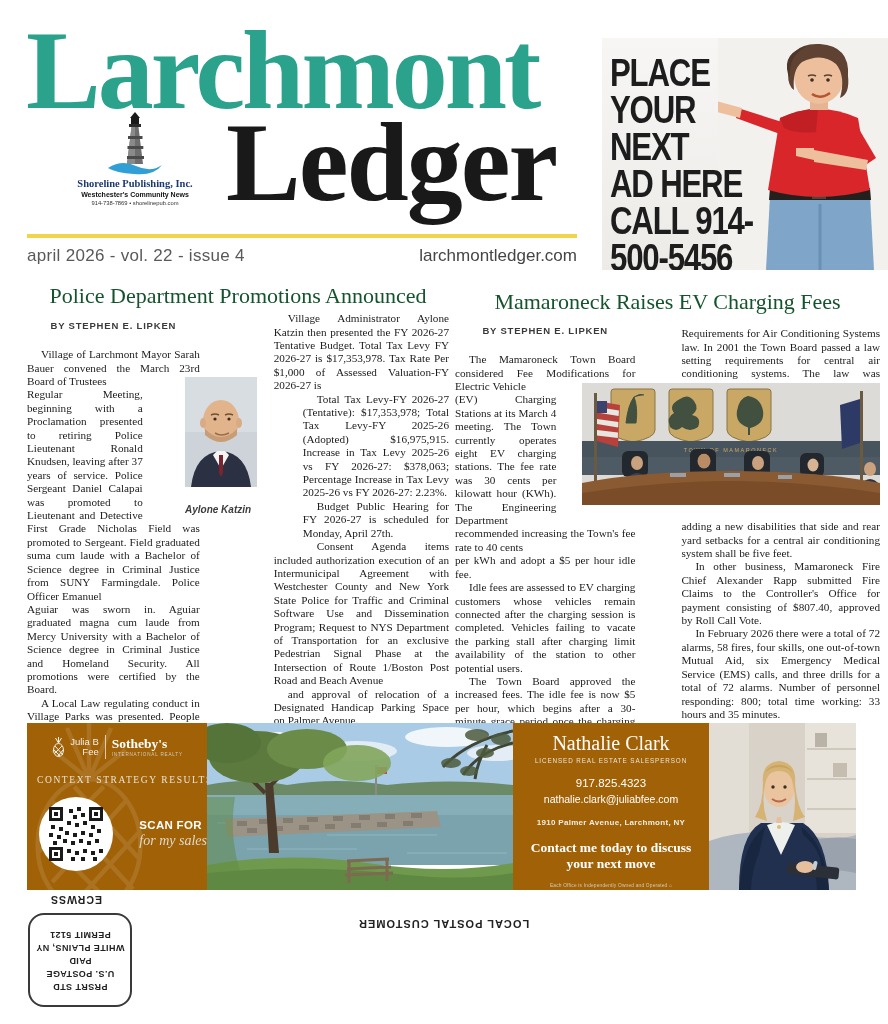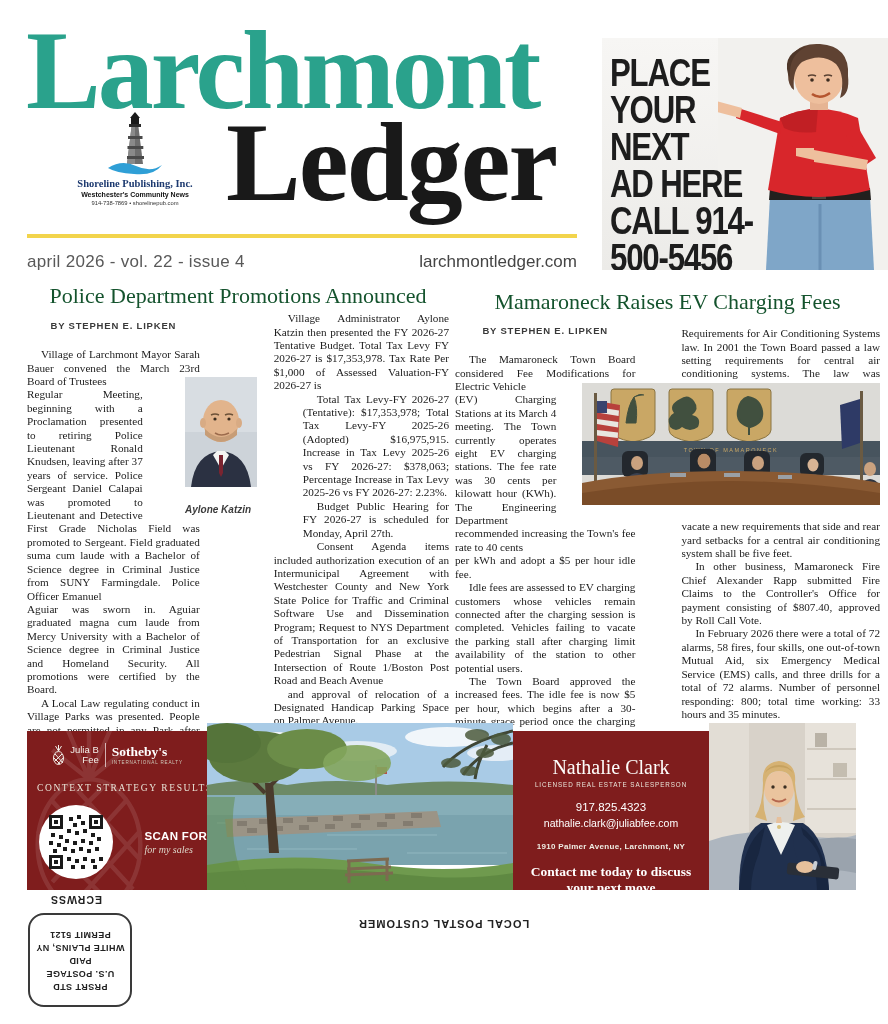--- a/index.html
+++ b/index.html
@@ -12,21 +12,21 @@
           letter-spacing:-3px;color:#2aa28c;font-family:"Liberation Serif",serif;}
   .title2{left:226px;top:106px;font-size:112px;line-height:1;font-weight:700;
           letter-spacing:-2px;color:#191919;font-family:"Liberation Serif",serif;}
   .logo-block{left:70px;top:112px;width:130px;text-align:center;}
   .logo-block svg{display:block;margin:0 auto;}
   .pub-name{font-family:"Liberation Serif",serif;font-weight:700;color:#1d3a70;font-size:10.5px;line-height:1.05;}
   .pub-tag{font-family:"Liberation Sans",sans-serif;font-weight:700;color:#111;font-size:7px;margin-top:2px;}
   .pub-contact{font-family:"Liberation Sans",sans-serif;color:#333;font-size:5.8px;margin-top:2px;}
   .yellow-rule{left:27px;top:234px;width:550px;height:4px;background:#f2d44c;}
   .dateline-row{left:27px;top:246px;width:550px;display:flex;justify-content:space-between;align-items:baseline;
-                font-family:"Liberation Sans",sans-serif;margin-top:6px;}
+                font-family:"Liberation Sans",sans-serif;}
   .dateline{font-size:17px;color:#595959;letter-spacing:.3px;}
   .website{font-size:17px;color:#454545;}
 
   
   .top-ad{left:602px;top:38px;width:286px;height:232px;background:linear-gradient(180deg,#f7f6f4,#ecebe8);overflow:hidden;}
   .top-ad-text{position:absolute;left:8px;top:16px;font-family:"Liberation Sans",sans-serif;font-weight:700;
                font-size:39px;line-height:.95;letter-spacing:-1.5px;color:#1d1d1d;
                transform:scaleX(.8);transform-origin:left top;white-space:nowrap;}
   .top-ad svg{position:absolute;right:0;top:0;}
 
@@ -56,39 +56,39 @@
   .sp-meet-r{width:74px;height:124px;margin-left:5px;}
   .sp-meet-flow{height:126px;}
 
   .photo-katzin{left:185px;top:377px;width:72px;}
   .photo-katzin .cap{font-family:"Liberation Sans",sans-serif;font-style:italic;font-weight:700;
                      font-size:10px;color:#3c3c3c;margin-top:13px;white-space:nowrap;}
   .photo-meeting{left:582px;top:383px;width:298px;height:122px;}
 
   
   .banner{left:27px;top:723px;width:829px;height:167px;display:flex;overflow:hidden;}
-  .navy{background:#7f1d1d;color:#fff;position:relative;overflow:hidden;margin-top:8px;}
+  .navy{background:#a16207;color:#fff;position:relative;overflow:hidden;}
   .sec-jbf{width:180px;flex:none;padding:0;}
   .jbf-inner{position:absolute;left:0;top:0;width:100%;height:100%;}
   .jbf-logo{display:flex;align-items:center;justify-content:center;margin-top:12px;}
   .jbf-left{text-align:right;font-family:"Liberation Sans",sans-serif;font-weight:300;font-size:9.5px;line-height:1.1;margin:0 6px 0 4px;color:#f2efe9;}
   .jbf-div{width:1px;height:24px;background:rgba(255,255,255,.65);margin-right:6px;}
   .jbf-sot{font-family:"Liberation Serif",serif;font-weight:700;font-size:13.5px;line-height:1;color:#fff;}
   .jbf-sot-sub{font-family:"Liberation Sans",sans-serif;font-size:4.6px;letter-spacing:.8px;color:#cfcabb;margin-top:2px;}
   .jbf-head{font-family:"Liberation Serif",serif;font-size:9.5px;letter-spacing:1.6px;color:#e9e5d8;
             text-align:left;margin:16px 0 0 10px;white-space:nowrap;}
   .jbf-row{display:flex;align-items:center;margin:12px 0 0 12px;justify-content:space-between;}
   .qr{width:74px;height:74px;background:#fff;border-radius:50%;flex:none;display:flex;align-items:center;justify-content:center;}
   .scan{margin-left:12px;}
   .scan-b{font-family:"Liberation Sans",sans-serif;font-weight:700;font-size:11.5px;color:#fff;letter-spacing:.3px;}
-  .scan-i{font-family:"Liberation Serif",serif;font-style:italic;font-size:10px;color:#ded9cc;margin-top:2px;}
+  .scan-i{font-family:"Liberation Serif",serif;font-style:italic;font-size:14px;color:#ded9cc;margin-top:2px;}
   .pine-water{position:absolute;left:-48px;bottom:-36px;opacity:.1;}
 
   .sec-lake{width:306px;flex:none;}
-  .sec-nc{width:196px;flex:none;text-align:center;padding-top:26px;}
+  .sec-nc{width:196px;flex:none;text-align:center;padding-top:10px;}
   .nc-name{font-family:"Liberation Serif",serif;font-size:20px;color:#fdfdfb;line-height:1;}
   .nc-title{font-family:"Liberation Sans",sans-serif;font-size:6.3px;letter-spacing:.9px;color:#e8e4d8;margin-top:4px;}
   .nc-phone{font-family:"Liberation Sans",sans-serif;font-size:11.5px;color:#fff;margin-top:13px;}
   .nc-email{font-family:"Liberation Sans",sans-serif;font-size:10.5px;color:#fff;margin-top:4px;}
   .nc-addr{font-family:"Liberation Sans",sans-serif;font-weight:700;font-size:8px;color:#efece3;margin-top:13px;letter-spacing:.3px;}
   .nc-cta{font-family:"Liberation Serif",serif;font-weight:700;font-size:13.5px;line-height:1.15;color:#fff;margin:13px 8px 0;}
   .nc-disc{font-family:"Liberation Sans",sans-serif;font-size:4.8px;color:#cfcabb;margin-top:12px;letter-spacing:.2px;}
   .sec-woman{width:147px;flex:none;}
 
   
@@ -229,21 +229,21 @@
         <p>(EV) Charging Stations at its March 4 meeting.  The Town currently operates eight EV charging stations.  The fee rate was 30 cents per kilowatt hour (KWh).  The Engineering Department recommended increasing the Town's fee rate to 40 cents</p>
         <p>per kWh and adopt a $5 per hour idle fee.</p>
         <p class="ind">Idle fees are assessed to EV charging customers whose vehicles remain connected after the charging session is completed. Vehicles failing to vacate the parking stall after charging limit availability of the station to other potential users.</p>
         <p class="ind">The Town Board approved the increased fees. The idle fee is now $5 per hour, which begins after a 30-minute grace period once the charging session is complete. The EV charging station fee is 40 cents per kWh. Vehicles cannot be left overnight at Hommocks Park Ice Rink and Mamaroneck Town Center.</p>
         <p class="ind">Next was a discussion of  the Setback</p>
       </div>
       <div class="col colB">
         <div style="height:10px;"></div>
         <p>Requirements for Air Conditioning Systems law.  In 2001 the Town Board passed  a law setting requirements for central air conditioning systems. The law was amended by</p>
         <div class="sp-meet-flow"></div>
-        <p>vacate a new requirements that side and rear yard setbacks for a central air conditioning system shall be five feet.</p>
+        <p>adding a new disabilities that side and rear yard setbacks for a central air conditioning system shall be five feet.</p>
         <p class="ind">In other business, Mamaroneck Fire Chief Alexander Rapp submitted Fire Claims to the Controller's Office for payment consisting of $807.40, approved by Roll Call Vote.</p>
         <p class="ind">In February 2026 there were a total of 72 alarms, 58 fires, four skills, one out-of-town Mutual Aid, six Emergency Medical Service (EMS) calls, and three drills for a total of 72 alarms.  Number of personnel responding: 800; total time working: 33 hours and 35 minutes.</p>
       </div>
     </div>
   </div>
 
   <div class="abs photo-meeting">
     <svg width="298" height="122" viewBox="0 0 298 122">
       <rect width="298" height="122" fill="#dcdbd7"></rect>
 

